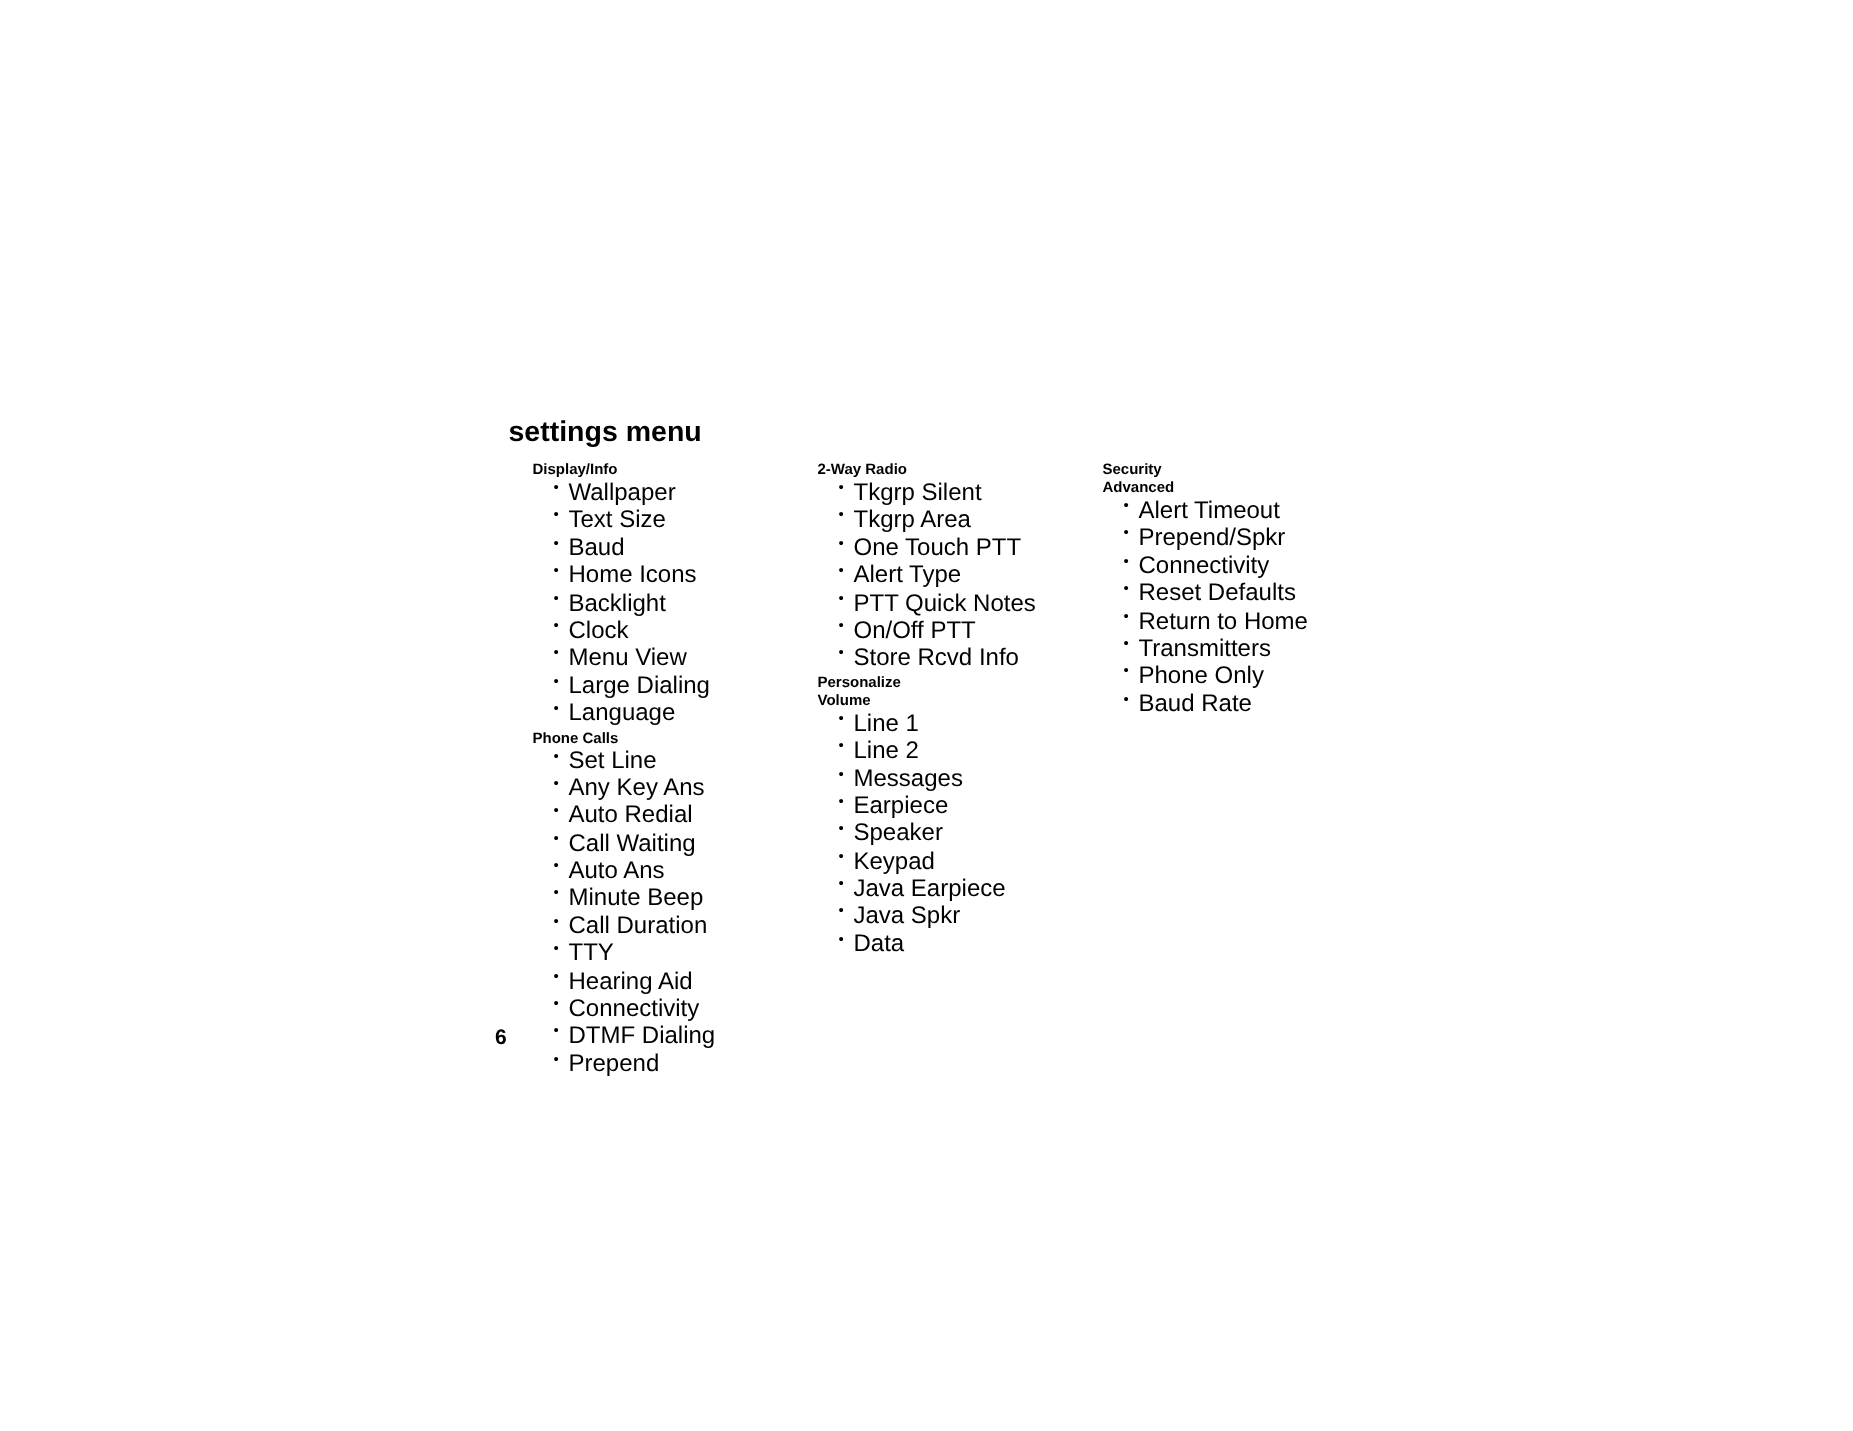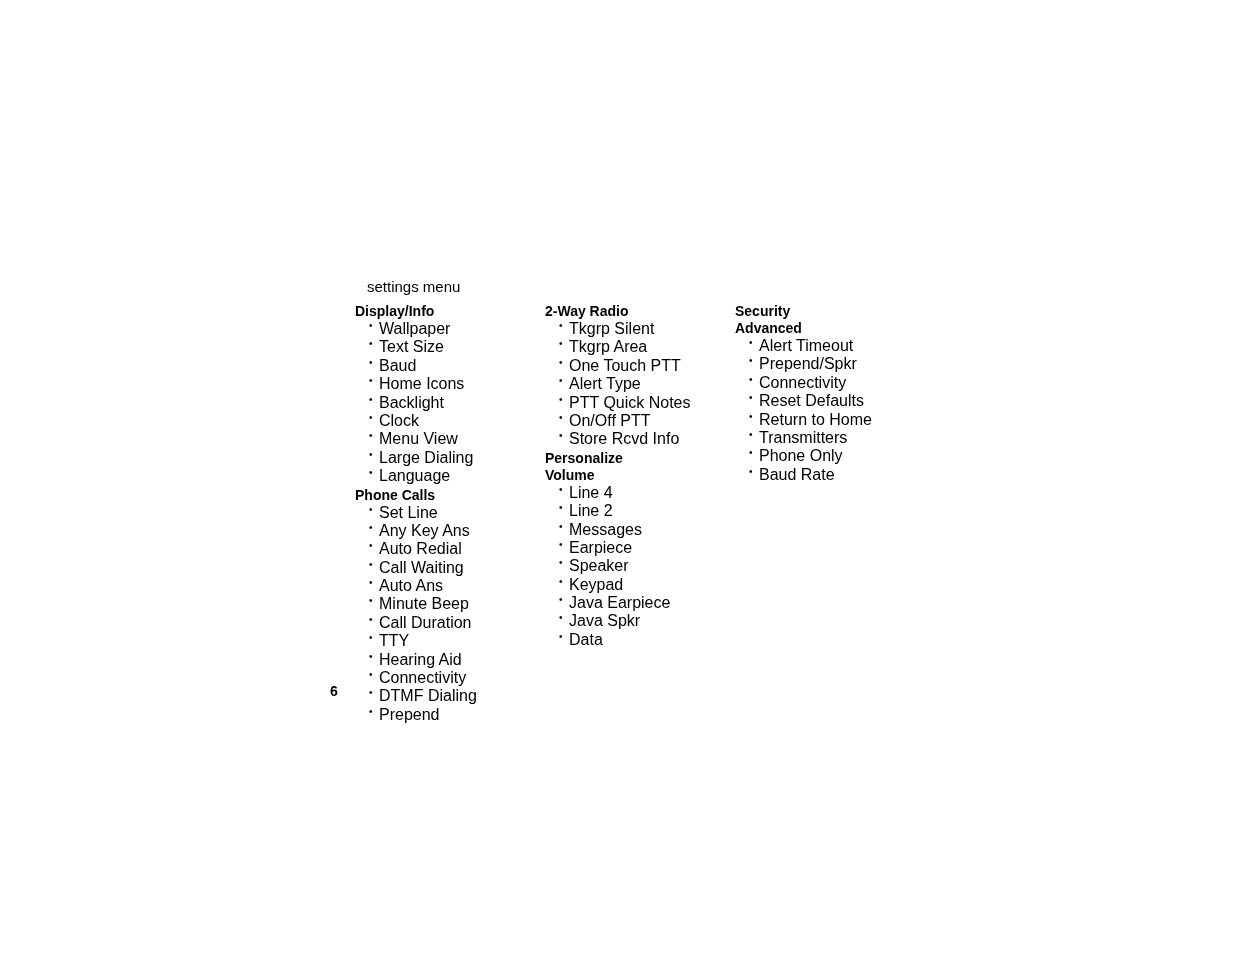--- a/index.html
+++ b/index.html
@@ -14,38 +14,37 @@
       font-family: Arial, Helvetica, sans-serif;
       position: relative;
     }
     .page-content {
       position: absolute;
       top: 278px;
       left: 339px;
       width: 590px;
     }
     .title {
-      font-size: 15px;
-      font-weight: normal;
+      font-size: 19px;
+      font-weight: bold;
       margin-bottom: 8px;
       font-family: Arial, Helvetica, sans-serif;
-      margin-left: 28px;
     }
     .columns {
       display: flex;
       gap: 0;
     }
     .column {
       width: 190px;
     }
     .section {
       margin-bottom: 1px;
     }
     .section-header {
-      font-size: 14px;
+      font-size: 10px;
       font-weight: bold;
       margin-bottom: 1px;
       padding-left: 16px;
     }
     .section-items {
       list-style: none;
       padding-left: 40px;
     }
     .section-items li {
       font-size: 16px;
@@ -117,21 +116,21 @@
             <li>On/Off PTT</li>
             <li>Store Rcvd Info</li>
           </ul>
         </div>
         <div class="section">
           <div class="section-header">Personalize</div>
         </div>
         <div class="section">
           <div class="section-header">Volume</div>
           <ul class="section-items">
-            <li>Line 4</li>
+            <li>Line 1</li>
             <li>Line 2</li>
             <li>Messages</li>
             <li>Earpiece</li>
             <li>Speaker</li>
             <li>Keypad</li>
             <li>Java Earpiece</li>
             <li>Java Spkr</li>
             <li>Data</li>
           </ul>
         </div>

